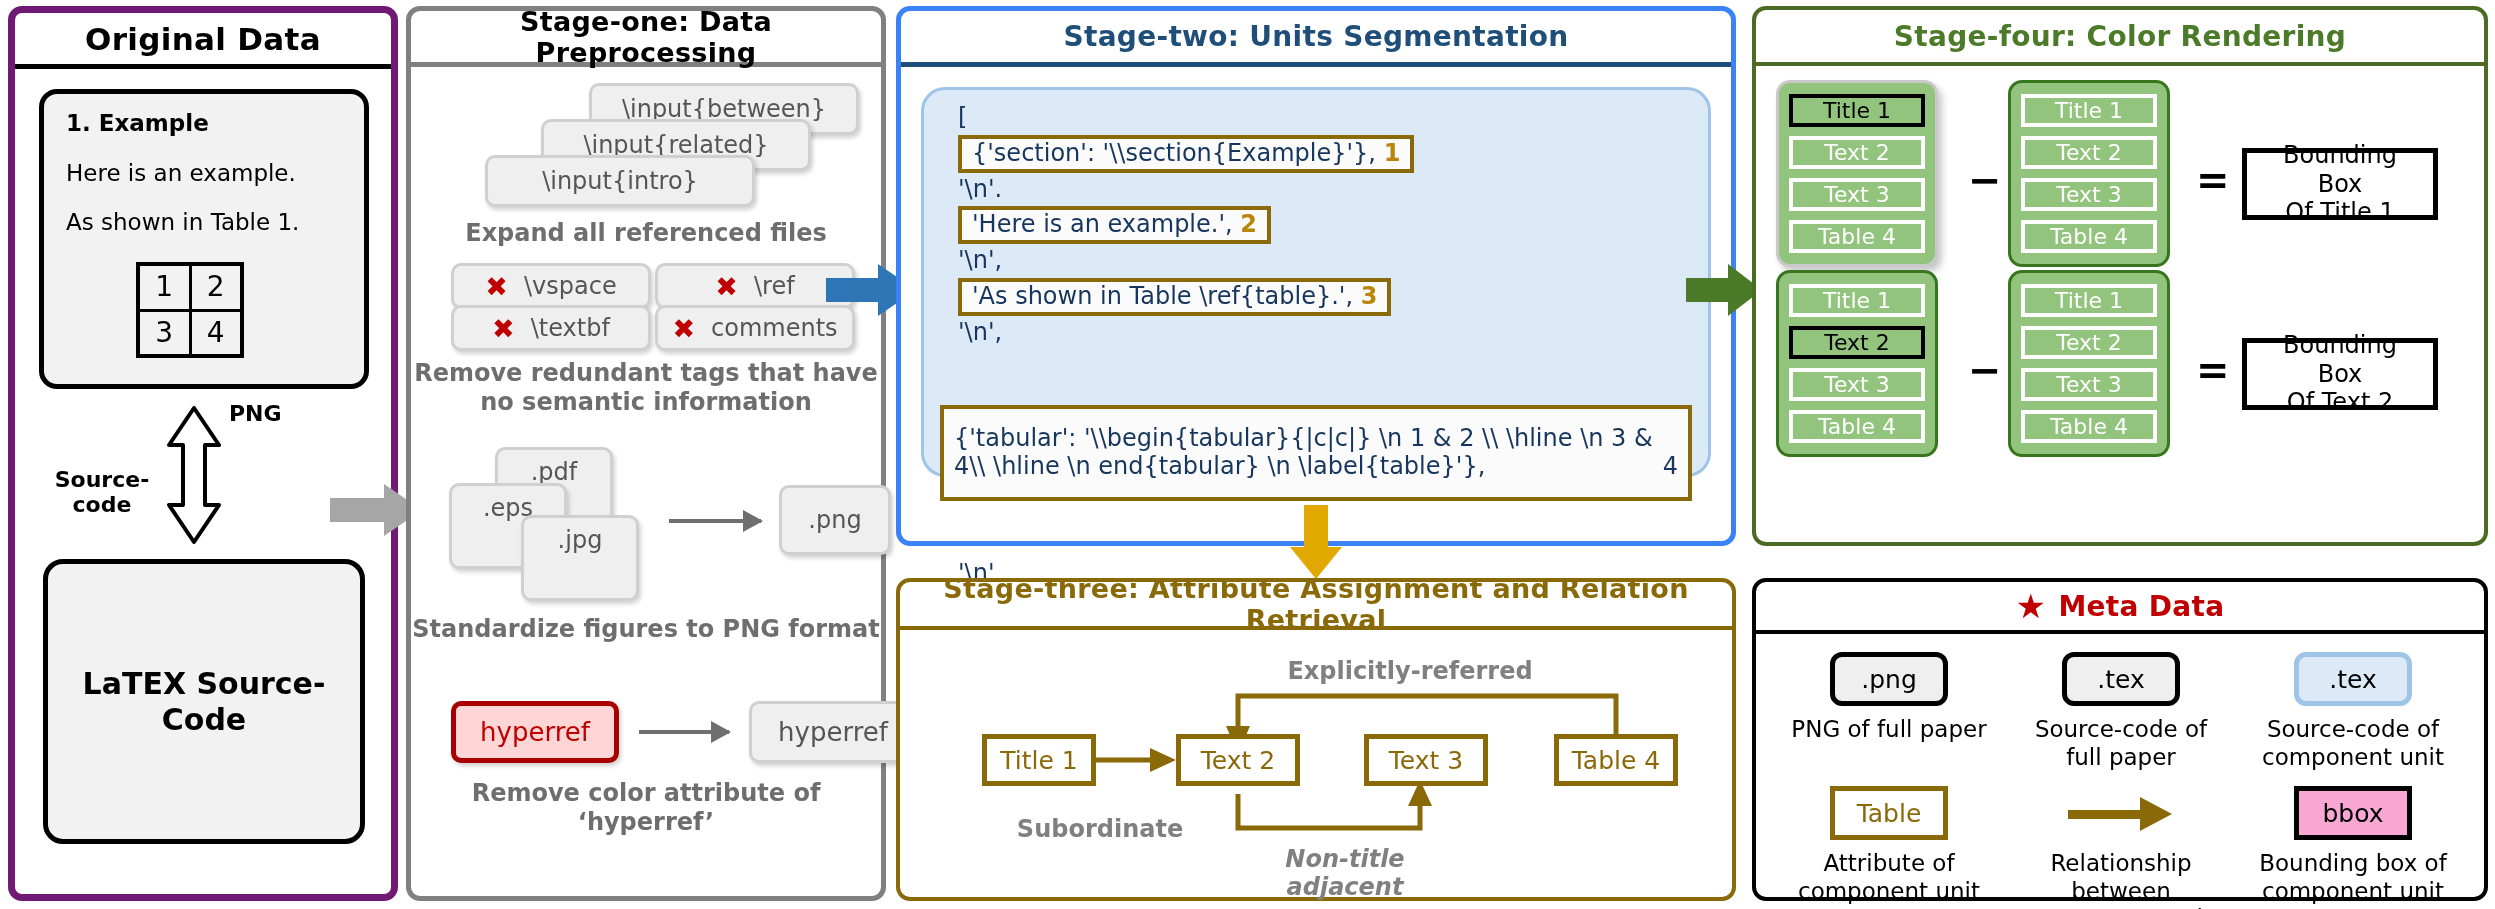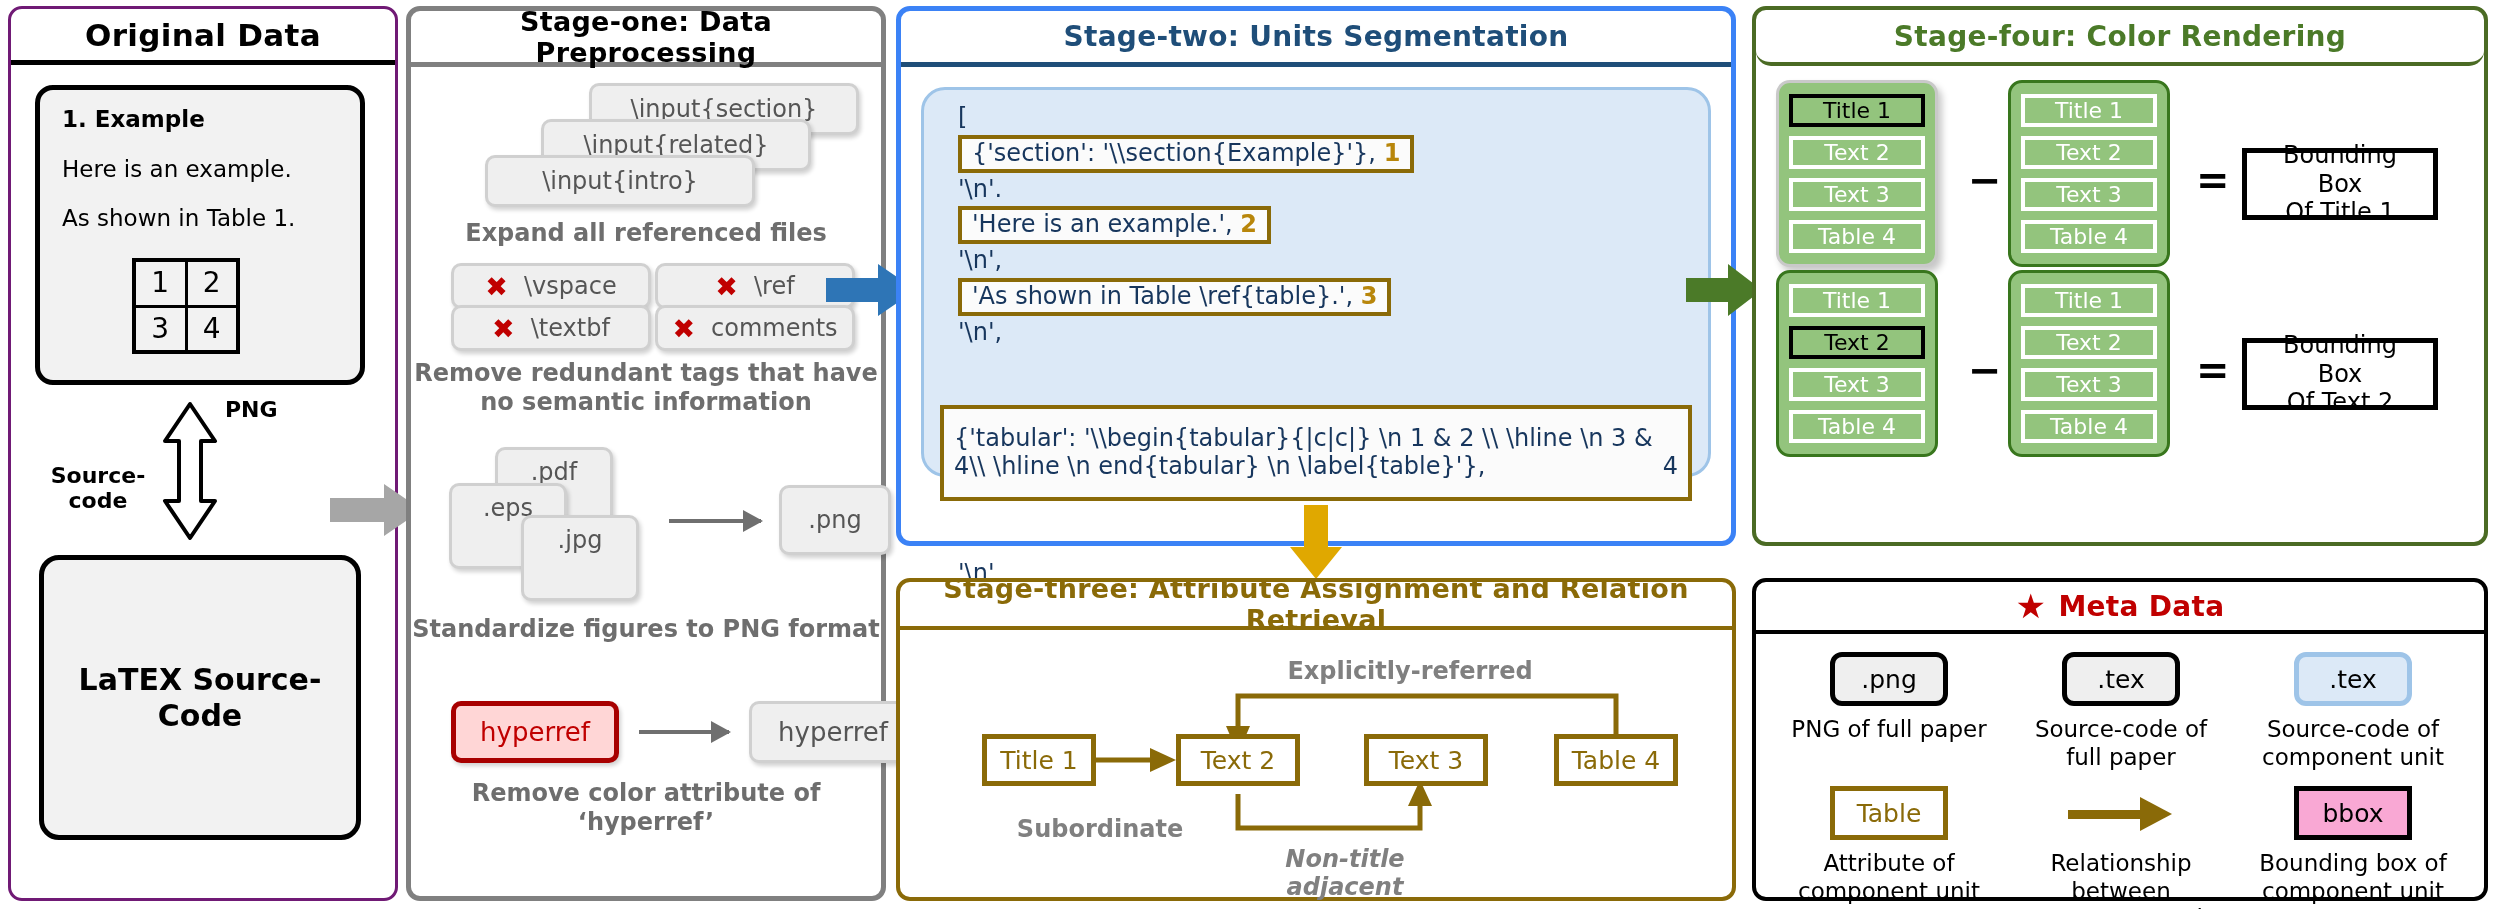--- a/index.html
+++ b/index.html
@@ -13,21 +13,21 @@
   
   .panel { position:absolute; border-radius:14px; background:#fff; }
   .panel > .ptitle {
     text-align:center; font-weight:bold; letter-spacing:.3px;
     display:flex; align-items:center; justify-content:center;
   }
   .panel > .pbody { position:relative; }
 
   
   #p-original { left:8px; top:6px; width:390px; height:895px;
-    border:3px solid #701a75; }
+    border:7px solid #701a75; }
   #p-original > .ptitle { height:56px; font-size:31px; color:#000;
     border-bottom:5px solid #000; }
   #p-original > .pbody { height:calc(100% - 56px); }
 
   
   #p-stage1 { left:406px; top:6px; width:480px; height:895px;
     border:5px solid #808080; }
   #p-stage1 > .ptitle { height:56px; font-size:27px; color:#000000;
     border-bottom:5px solid #808080; }
   #p-stage1 > .pbody { height:calc(100% - 56px); }
@@ -41,21 +41,21 @@
   
   #p-stage3 { left:896px; top:578px; width:840px; height:323px;
     border:4px solid #8a6a08; }
   #p-stage3 > .ptitle { height:48px; font-size:27px; color:#8a6a08;
     border-bottom:4px solid #8a6a08; }
 
   
   #p-stage4 { left:1752px; top:6px; width:736px; height:540px;
     border:4px solid #4b6b24; }
   #p-stage4 > .ptitle { height:56px; font-size:28px; color:#4b7a28;
-    border-bottom:4px solid #4b6b24;border-radius:15px; }
+    border-bottom:4px solid #4b6b24; }
 
   
   #p-meta { left:1752px; top:578px; width:736px; height:323px;
     border:4px solid #000; }
   #p-meta > .ptitle { height:52px; font-size:28px; color:#c00000;
     border-bottom:4px solid #000; gap:12px; }
 
   .star { color:#c00000; font-size:34px; line-height:1; }
 
   
@@ -196,21 +196,21 @@
 </div>
 
 <svg class="bigarrow" style="left:330px; top:482px; width:92px; height:56px;">
   <polygon points="0,16 54,16 54,2 92,28 54,54 54,40 0,40" fill="#a6a6a6"></polygon>
 </svg>
 
 <div class="panel" id="p-stage1">
   <div class="ptitle">Stage-one: Data Preprocessing</div>
   <div class="pbody">
 
-    <div class="tag" style="left:178px; top:16px;  width:270px; height:52px;">\input{section}</div>
+    <div class="tag" style="left:178px; top:16px;  width:270px; height:52px;">\input{between}</div>
     <div class="tag" style="left:130px; top:52px;  width:270px; height:52px;">\input{related}</div>
     <div class="tag" style="left:74px;  top:88px;  width:270px; height:52px;">\input{intro}</div>
     <div class="caption" style="left:0; top:152px; width:100%;">Expand all referenced files</div>
 
     <div class="tag" style="left:40px;  top:196px; width:200px; height:46px;">
       <span class="xmark">✖</span>
       <span>\vspace</span>
     </div>
     <div class="tag" style="left:244px; top:196px; width:200px; height:46px;">
       <span class="xmark">✖</span>

